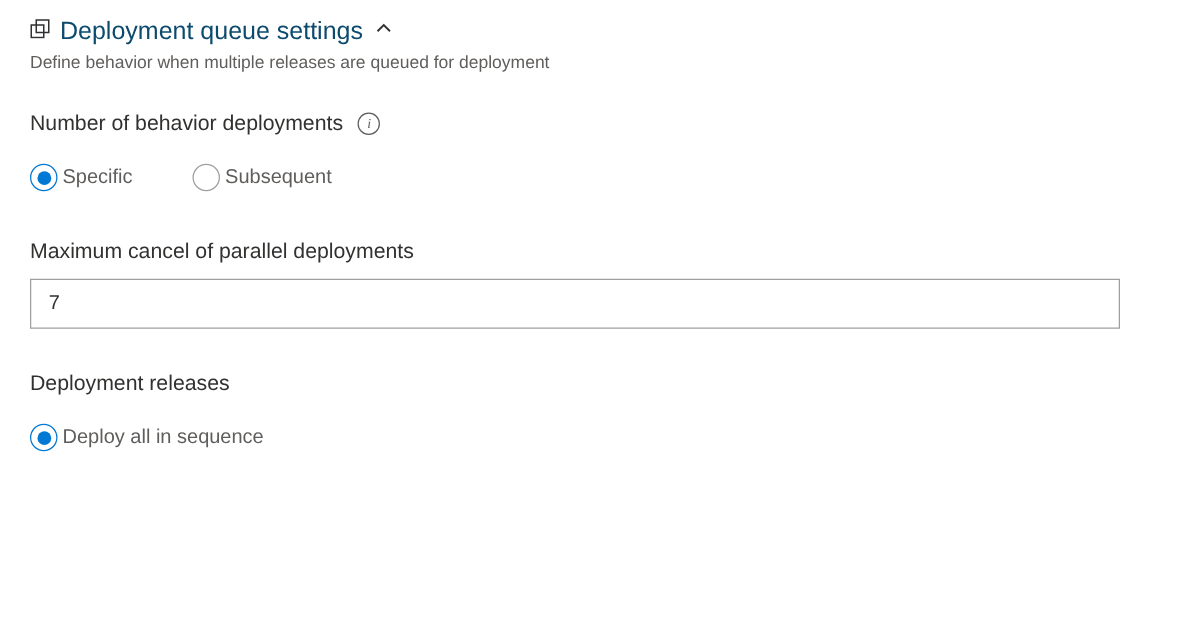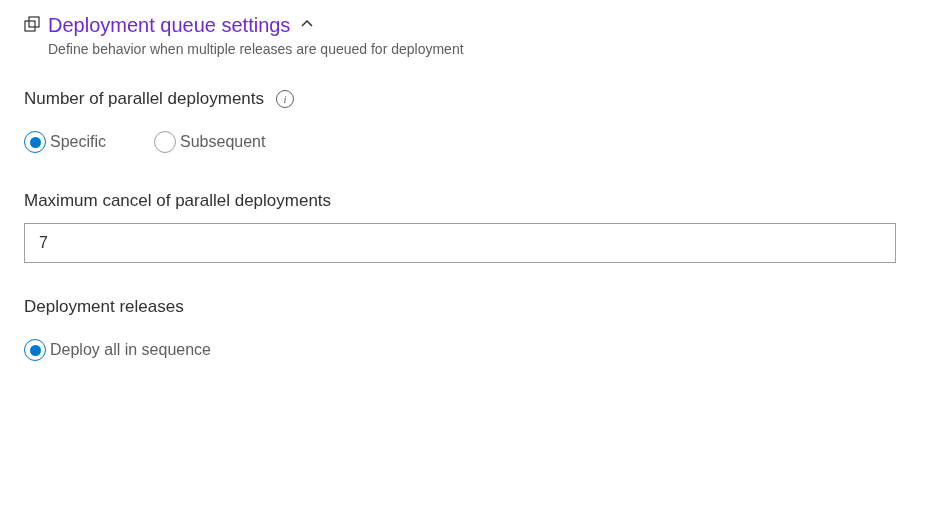--- a/index.html
+++ b/index.html
@@ -22,35 +22,34 @@
     }
     .section-header .deploy-icon svg {
       width: 16px;
       height: 16px;
       stroke: #323130;
       fill: none;
     }
     .section-title {
       font-size: 20px;
       font-weight: 400;
-      color: #6d28d9;
+      color: #0c4a6e;
     }
     .chevron svg {
       width: 14px;
       height: 14px;
       stroke: #323130;
       stroke-width: 1.5;
       fill: none;
       margin-left: 2px;
     }
     .section-subtitle {
       font-size: 14px;
       color: #605e5c;
       margin-top: 4px;
-      margin-left: 24px;
     }
     .field-group {
       margin-top: 32px;
     }
     .field-label-row {
       display: flex;
       align-items: center;
       gap: 12px;
     }
     .field-label {
@@ -144,21 +143,21 @@
   <span class="chevron">
     <svg viewBox="0 0 14 14">
         <path d="M2 9 L7 4 L12 9"></path>
       </svg>
   </span>
 </div>
 <div class="section-subtitle">Define behavior when multiple releases are queued for deployment</div>
 
 <div class="field-group">
   <div class="field-label-row">
-    <span class="field-label">Number of parallel deployments</span>
+    <span class="field-label">Number of behavior deployments</span>
     <span class="info-icon">i</span>
   </div>
   <div class="radio-row">
     <div class="radio-option">
       <span class="radio-outer selected">
         <span class="radio-inner"></span>
       </span>
       <span class="radio-label">Specific</span>
     </div>
     <div class="radio-option">

